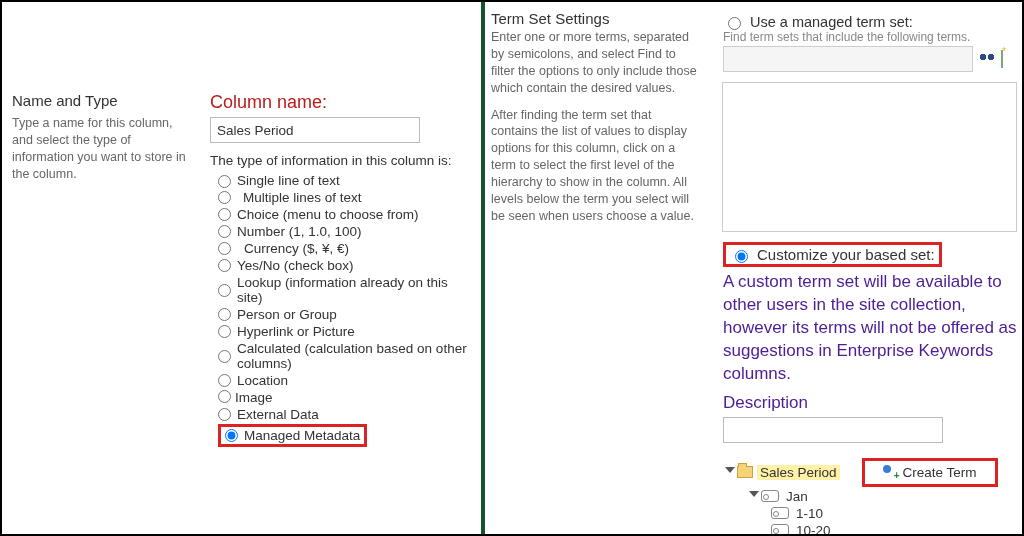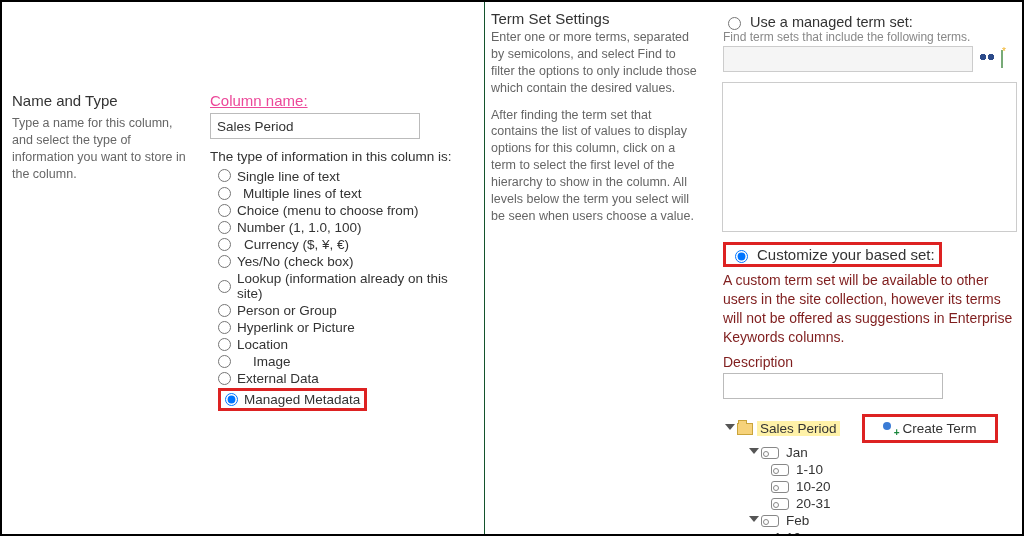--- a/index.html
+++ b/index.html
@@ -1,42 +1,42 @@
 <!DOCTYPE html>
 <html><head>
 <meta charset="utf-8">
 <style>
   * { box-sizing: border-box; font-family: "Segoe UI", Arial, sans-serif; }
   body { margin: 0; background: #fff; color: #333; }
   .frame { width: 1024px; height: 536px; border: 2px solid #000; display: flex; }
   .pane { height: 100%; overflow: hidden; position: relative; }
-  .pane-left { width: 483px; border-right: 1px solid #14532d; padding: 18px 12px 8px 10px; }
+  .pane-left { width: 483px; border-right: 4px solid #14532d; padding: 18px 12px 8px 10px; }
   .pane-right { width: 537px; padding: 8px 12px 0 6px; }
   .left-cols { display: flex; gap: 18px; margin-top: 72px; }
   .lcol1 { width: 180px; font-size: 12.5px; }
   .lcol2 { flex: 1; font-size: 13.5px; }
   .sect-head { font-size: 15px; color: #333; margin-bottom: 6px; }
   .help { font-size: 12.5px; color: #666; line-height: 1.35; }
-  .label { font-size: 15px; color: #ec4899; margin-bottom: 4px; text-decoration: underline; }
+  .label { font-size: 18px; color: #b91c1c; margin-bottom: 4px; }
   .textin { width: 210px; height: 26px; border: 1px solid #bbb; padding: 2px 6px; font-size: 13.5px; color: #333; }
   .type-title { margin-top: 10px; margin-bottom: 4px; font-size: 13.5px; }
   .radio-row { display: flex; align-items: center; gap: 6px; font-size: 13.5px; color: #333; padding: 1px 0 1px 8px; }
   .radio-row input { margin: 0; }
   .hl-box { border: 3px solid #d22; padding: 1px 4px; display: inline-flex; align-items: center; gap: 6px; }
   .r-head { font-size: 15px; color: #333; margin: 0 0 2px 0; }
   .r-help { font-size: 12.5px; color: #666; line-height: 1.35; width: 210px; margin-bottom: 10px; }
   .r-top { display: flex; gap: 18px; }
   .r-top-right { flex: 1; padding-top: 4px; font-size: 14.5px; }
   .hint { font-size: 12px; color: #888; }
   .term-find { width: 250px; height: 26px; border: 1px solid #ccc; background: #f5f5f5; display: inline-block; vertical-align: middle; }
   .icon16 { display:inline-block; width:16px; height:16px; vertical-align:middle; }
   .large-empty { border: 1px solid #ccc; height: 150px; margin-left: -1px; margin-top: 10px; }
   .customize-row { margin-top: 10px; font-size: 15px; color: #333; display:flex; align-items:center; gap:4px; }
   .customize-row .hl-box { font-size: 15px; }
-  .desc-text { font-size: 14px; color: #7f1d1d; line-height: 1.35; margin-top: 4px; }
+  .desc-text { font-size: 17px; color: #4c1d95; line-height: 1.35; margin-top: 4px; }
   .desc-input { width: 220px; height: 26px; border: 1px solid #bbb; margin-top: 2px; }
   .tree { font-size: 13.5px; margin-top: 14px; position: relative; }
   .tree-row { display: flex; align-items: center; gap: 4px; padding: 1px 0; }
   .toggle { display:inline-block; width:10px; height:10px; position:relative; }
   .toggle::before { content:""; position:absolute; left:2px; top:0; border-style:solid; }
   .toggle.open::before { border-width: 6px 5px 0 5px; border-color: #555 transparent transparent transparent; }
   .tag { display:inline-block; width:18px; height:12px; border:1px solid #888; border-radius:3px; position:relative; background:#fff; }
   .tag::before { content:""; position:absolute; left:1px; top:3px; width:4px; height:4px; border:1px solid #888; border-radius:50%; }
   .node-label { padding: 0 3px; }
   .node-yellow { background: #fff2a8; }
@@ -66,21 +66,21 @@
       <div class="lcol1">
         <div class="sect-head">Name and Type</div>
         <div class="help">Type a name for this column, and select the type of information you want to store in the column.</div>
       </div>
       <div class="lcol2">
         <div class="label">Column name:</div>
         <input class="textin" type="text" value="Sales Period" style="">
         <div class="type-title">The type of information in this column is:</div>
         <div id="type-list">
             <div class="radio-row">
-              <span style="display: inline-flex; align-items: flex-start; gap: 6px;">
+              <span style="display: inline-flex; align-items: flex-end; gap: 6px;">
                 <input type="radio" name="coltype" style="">
                 <span>Single line of text</span>
               </span>
             </div>
             <div class="radio-row">
               <span style="display: inline-flex; align-items: center; gap: 12px;">
                 <input type="radio" name="coltype" style="">
                 <span>Multiple lines of text</span>
               </span>
             </div>
@@ -122,25 +122,31 @@
             </div>
             <div class="radio-row">
               <span style="display: inline-flex; align-items: center; gap: 6px;">
                 <input type="radio" name="coltype" style="">
                 <span>Hyperlink or Picture</span>
               </span>
             </div>
             <div class="radio-row">
               <span style="display: inline-flex; align-items: center; gap: 6px;">
                 <input type="radio" name="coltype" style="">
+                <span>Calculated (calculation based on other columns)</span>
+              </span>
+            </div>
+            <div class="radio-row">
+              <span style="display: inline-flex; align-items: center; gap: 6px;">
+                <input type="radio" name="coltype" style="">
                 <span>Location</span>
               </span>
             </div>
             <div class="radio-row">
-              <span style="display: inline-flex; align-items: center; gap: 22px;">
+              <span style="display: inline-flex; align-items: flex-start; gap: 4px;">
                 <input type="radio" name="coltype" style="">
                 <span>Image</span>
               </span>
             </div>
             <div class="radio-row">
               <span style="display: inline-flex; align-items: center; gap: 6px;">
                 <input type="radio" name="coltype" style="">
                 <span>External Data</span>
               </span>
             </div>

